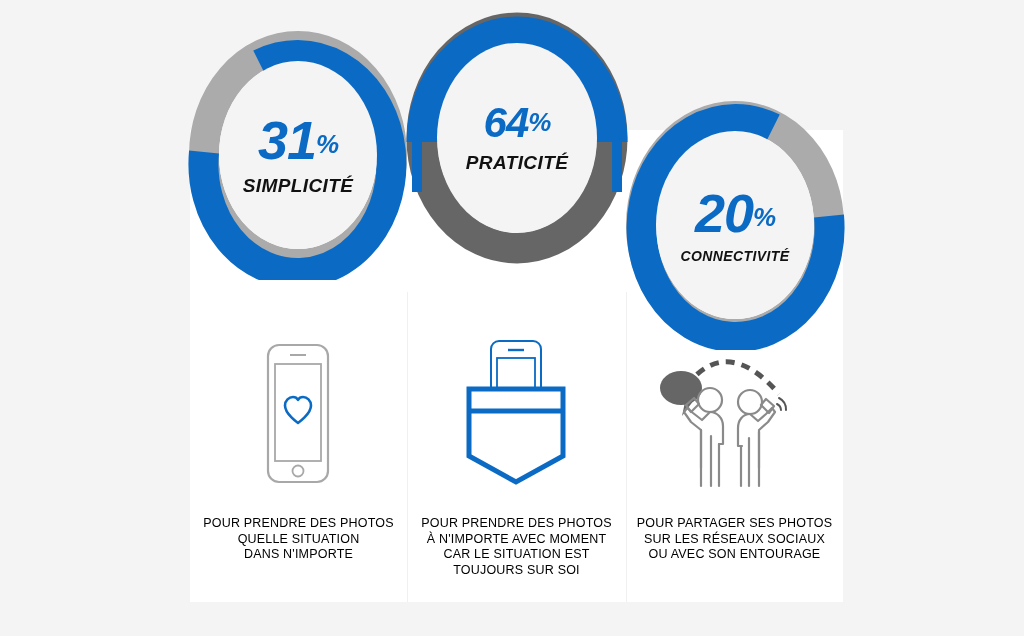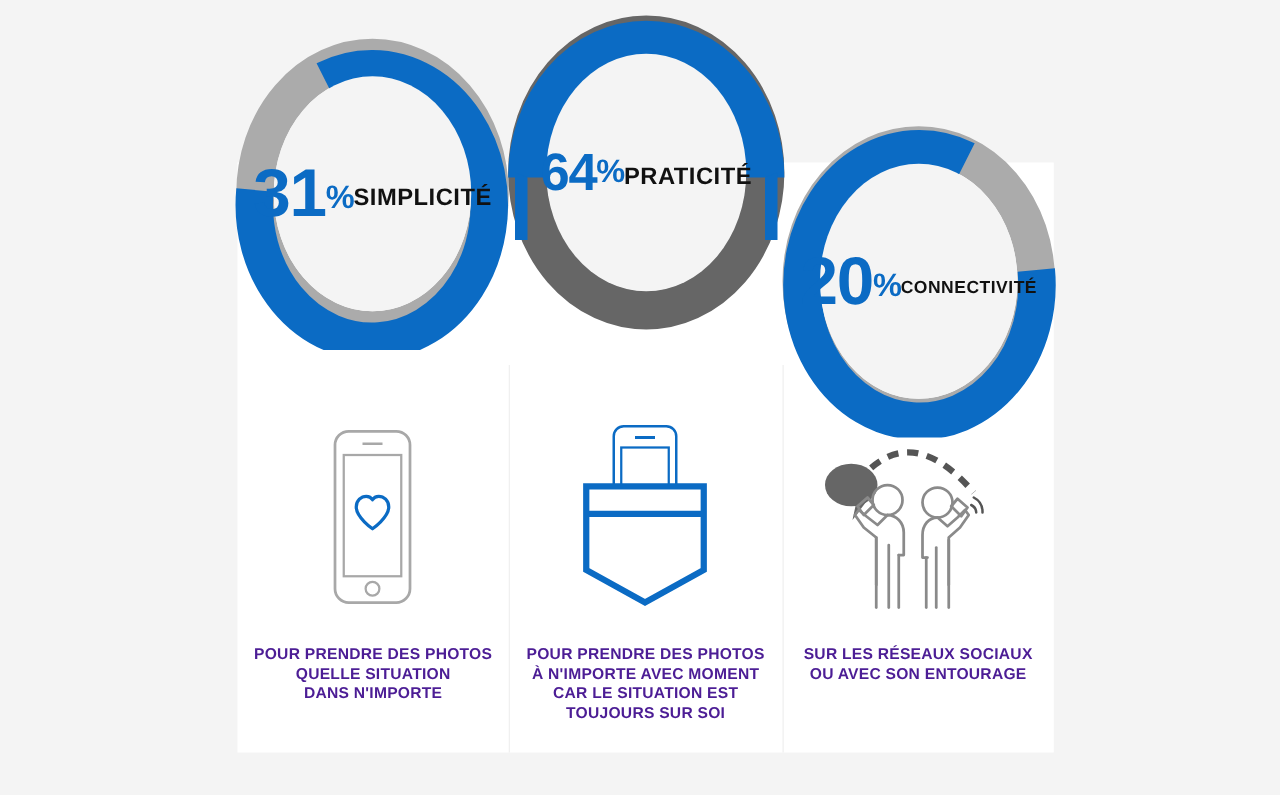--- a/index.html
+++ b/index.html
@@ -49,25 +49,26 @@
     position: absolute;
   }
   .ring svg { display: block; }
 
   .ring-center {
     position: absolute;
     left: 0; top: 0;
     width: 100%;
     height: 100%;
     display: flex;
-    flex-direction: row;
+    flex-direction: column;
     align-items: center;
     justify-content: center;
     text-align: center;
     pointer-events: none;
+    font-style: italic;
   }
   .pct {
     color: #0b6bc4;
     font-weight: bold;
     line-height: 1;
     letter-spacing: -1px;
     white-space: nowrap;
   }
   .pct .num { font-size: 54px; }
   .pct .sign { font-size: 26px; vertical-align: super; font-weight: bold; }
@@ -96,25 +97,24 @@
     justify-content: center;
   }
   #icon-1 { left: 238px; top: 338px; width: 120px; height: 150px; }
   #icon-2 { left: 456px; top: 336px; width: 120px; height: 152px; }
   #icon-3 { left: 652px; top: 340px; width: 150px; height: 148px; }
 
   
   .caption {
     position: absolute;
     text-align: center;
-    color: #4c1d95;
+    color: #000000;
     font-size: 12.5px;
     line-height: 15.5px;
     letter-spacing: 0.2px;
-    font-weight: bold;
   }
   #caption-1 { left: 196px; top: 516px; width: 205px; }
   #caption-2 { left: 414px; top: 516px; width: 205px; }
   #caption-3 { left: 631px; top: 516px; width: 207px; }
   .caption div { white-space: nowrap; }
 </style>
 </head>
 <body>
 
 <div id="stage">
@@ -231,17 +231,18 @@
   </div>
 
   <div class="caption" id="caption-2">
     <div>POUR PRENDRE DES PHOTOS</div>
     <div>À N'IMPORTE AVEC MOMENT</div>
     <div>CAR LE SITUATION EST</div>
     <div>TOUJOURS SUR SOI</div>
   </div>
 
   <div class="caption" id="caption-3">
+    <div>POUR PARTAGER SES PHOTOS</div>
     <div>SUR LES RÉSEAUX SOCIAUX</div>
     <div>OU AVEC SON ENTOURAGE</div>
   </div>
 
 </div>
 
 </body></html>

